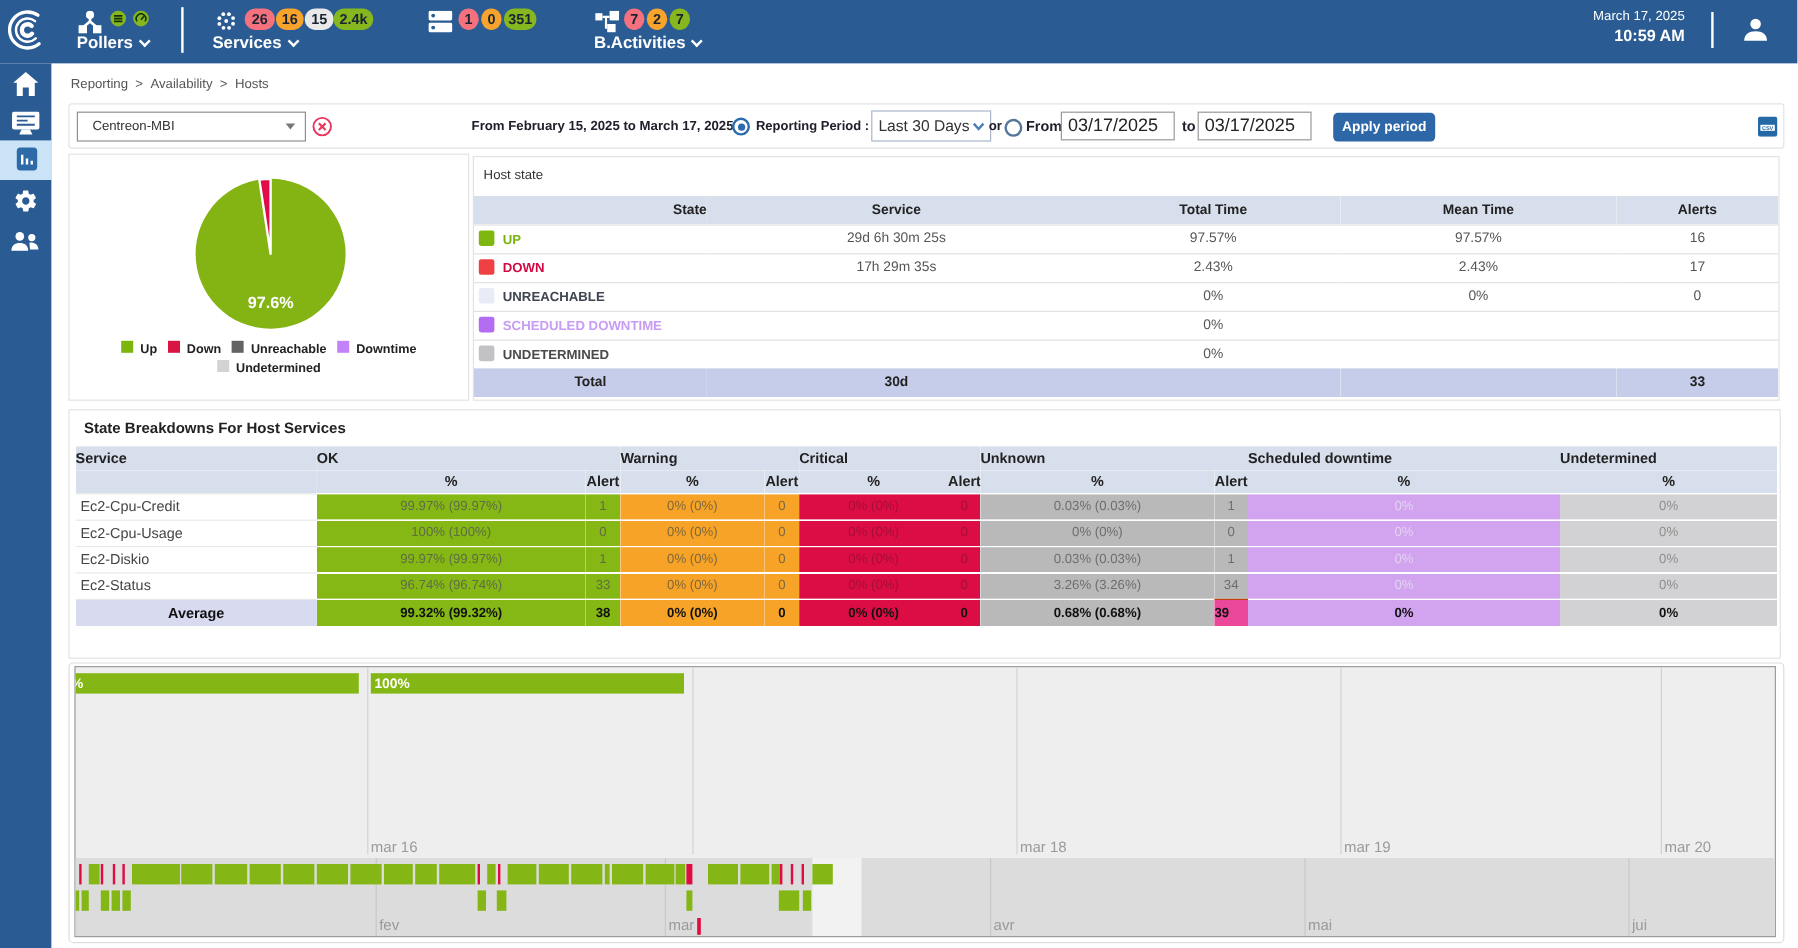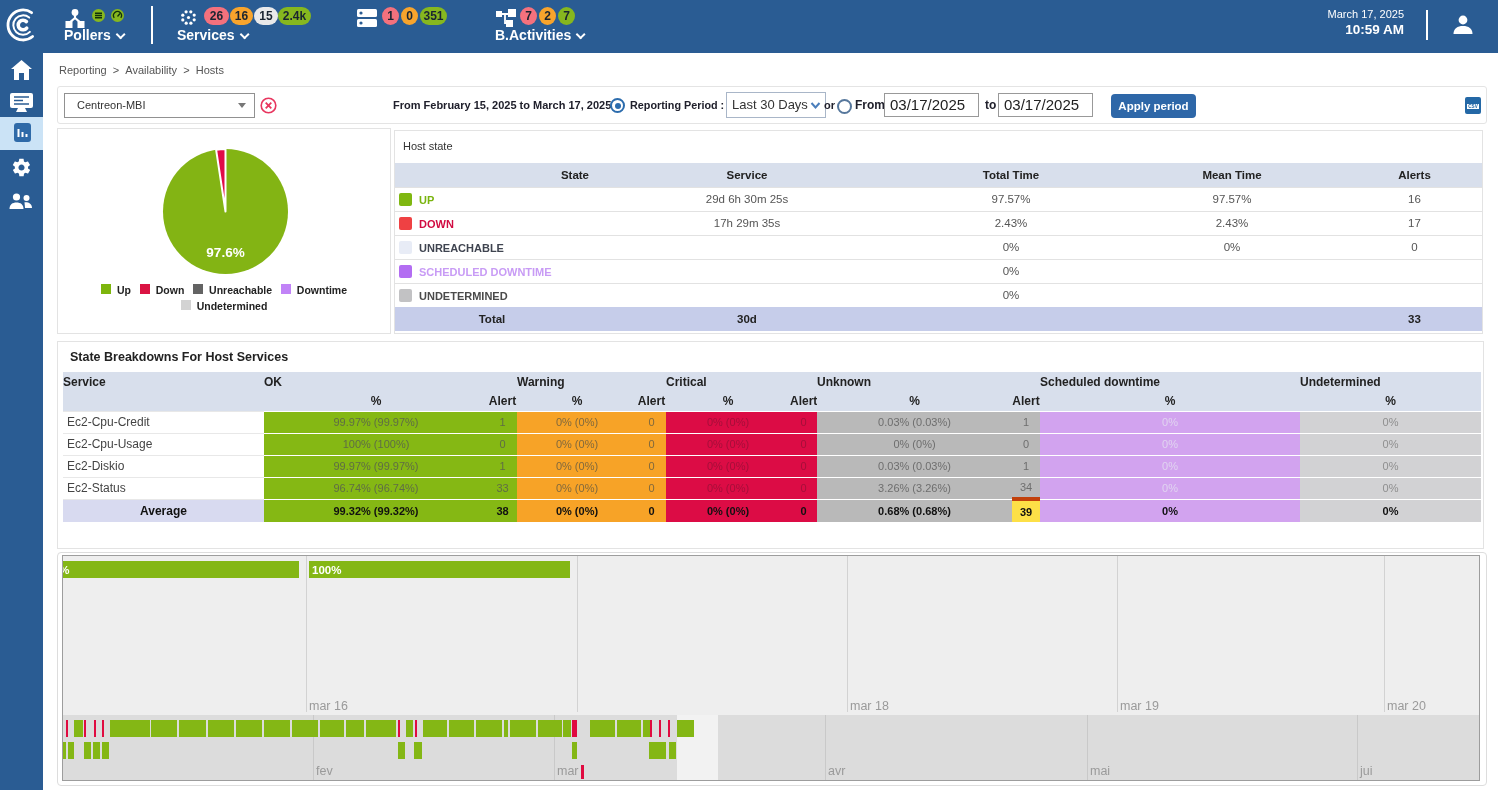--- a/index.html
+++ b/index.html
@@ -331,21 +331,21 @@
           </tr>
 <tr style="height:23px;">
             <td style="background:#d8daf0;font-weight:bold;color:#111;text-align:center;border-top:1px solid #e8e8e8;font-size:12px;">Average</td>
             <td style="background:#85b814;font-weight:bold;color:#111;text-align:center;border-top:1px solid #fff;">99.32% (99.32%)</td>
             <td style="background:#85b814;font-weight:bold;color:#111;text-align:center;border-top:1px solid #fff;">38</td>
             <td style="background:#f7a327;font-weight:bold;color:#111;text-align:center;border-top:1px solid #fff;">0% (0%)</td>
             <td style="background:#f7a327;font-weight:bold;color:#111;text-align:center;border-top:1px solid #fff;">0</td>
             <td style="background:#dc0c45;font-weight:bold;color:#111;text-align:center;border-top:1px solid #fff;">0% (0%)</td>
             <td style="background:#dc0c45;font-weight:bold;color:#111;text-align:center;border-top:1px solid #fff;">0</td>
             <td style="background:#b9b9b9;font-weight:bold;color:#111;text-align:center;border-top:1px solid #fff;">0.68% (0.68%)</td>
-            <td style="background:#fde047;font-weight:bold;color:#111;text-align:center;border-top:4px solid #c2410c;">39</td>
+            <td style="background:#ec4899;font-weight:bold;color:#111;text-align:left;border-top:1px solid #c2410c;">39</td>
             <td style="background:#d2a3ef;font-weight:bold;color:#111;text-align:center;border-top:1px solid #fff;">0%</td>
             <td style="background:#d2d2d4;font-weight:bold;color:#111;text-align:center;border-top:1px solid #fff;">0%</td>
           </tr>
         </tbody>
       </table>
     </div>
 
   <div class="abs" style="left:57px;top:552px;width:1430px;height:234px;background:#fff;border:1px solid #ddd;border-radius:4px;"></div>
   <div class="abs" id="timeline" style="left:62px;top:555px;width:1418px;height:226px;border:1px solid #9d9d9d;background:#eeeeee;">
       <div class="abs" style="left:243px;top:0;width:1.2px;height:156px;background:#d2d2d2;"></div>

